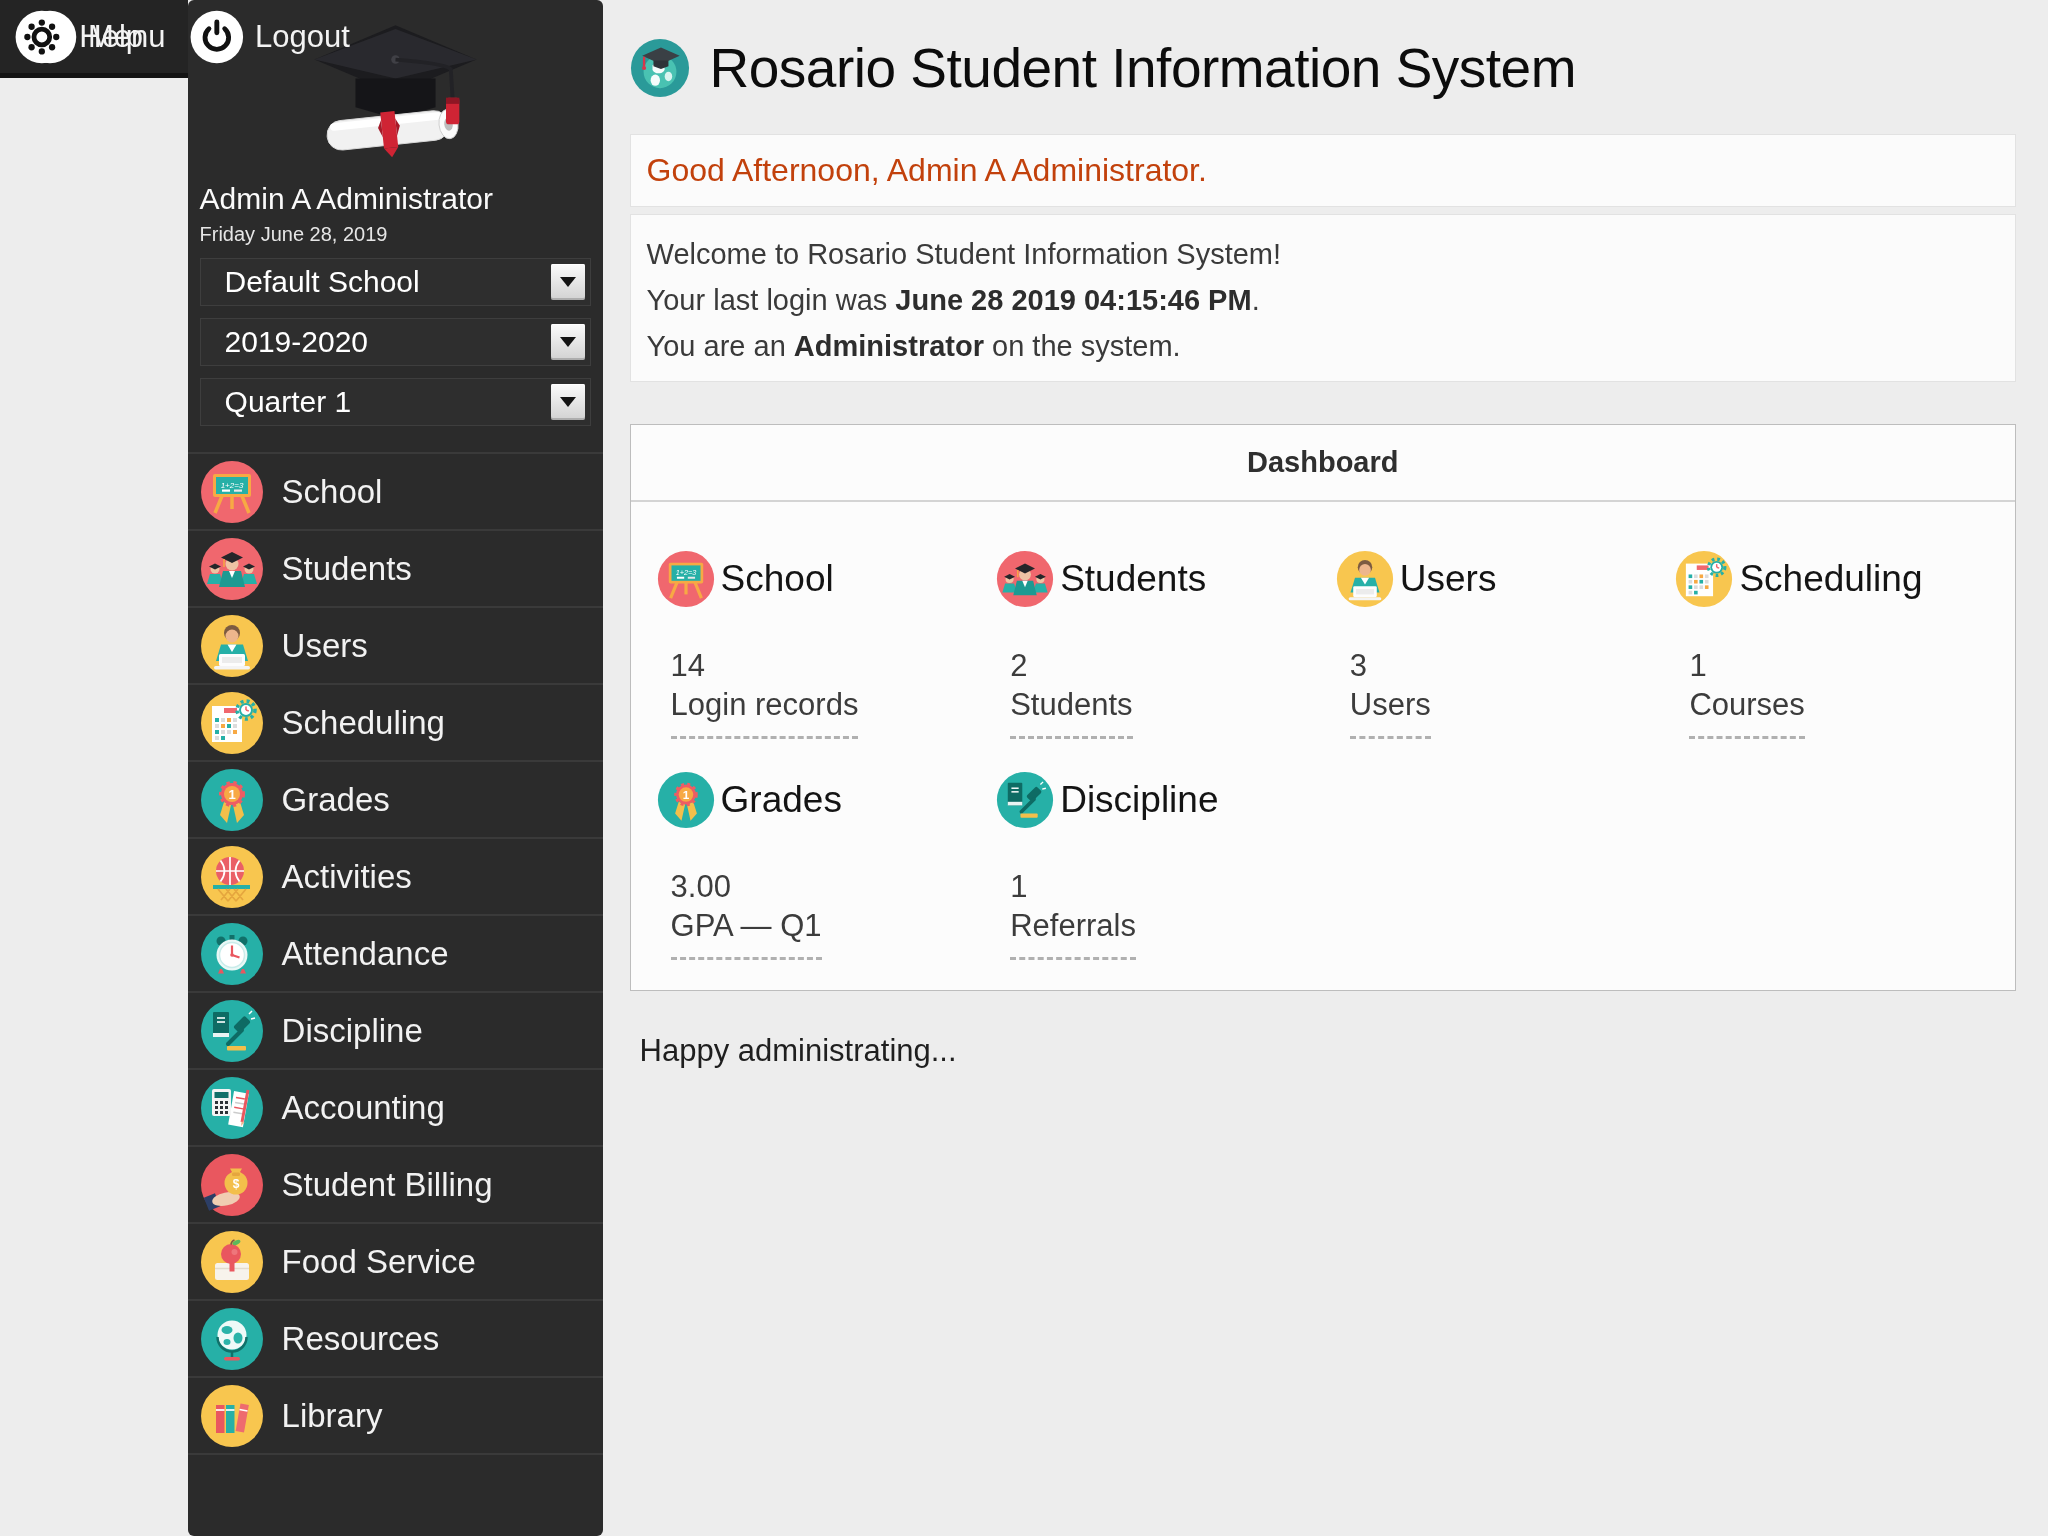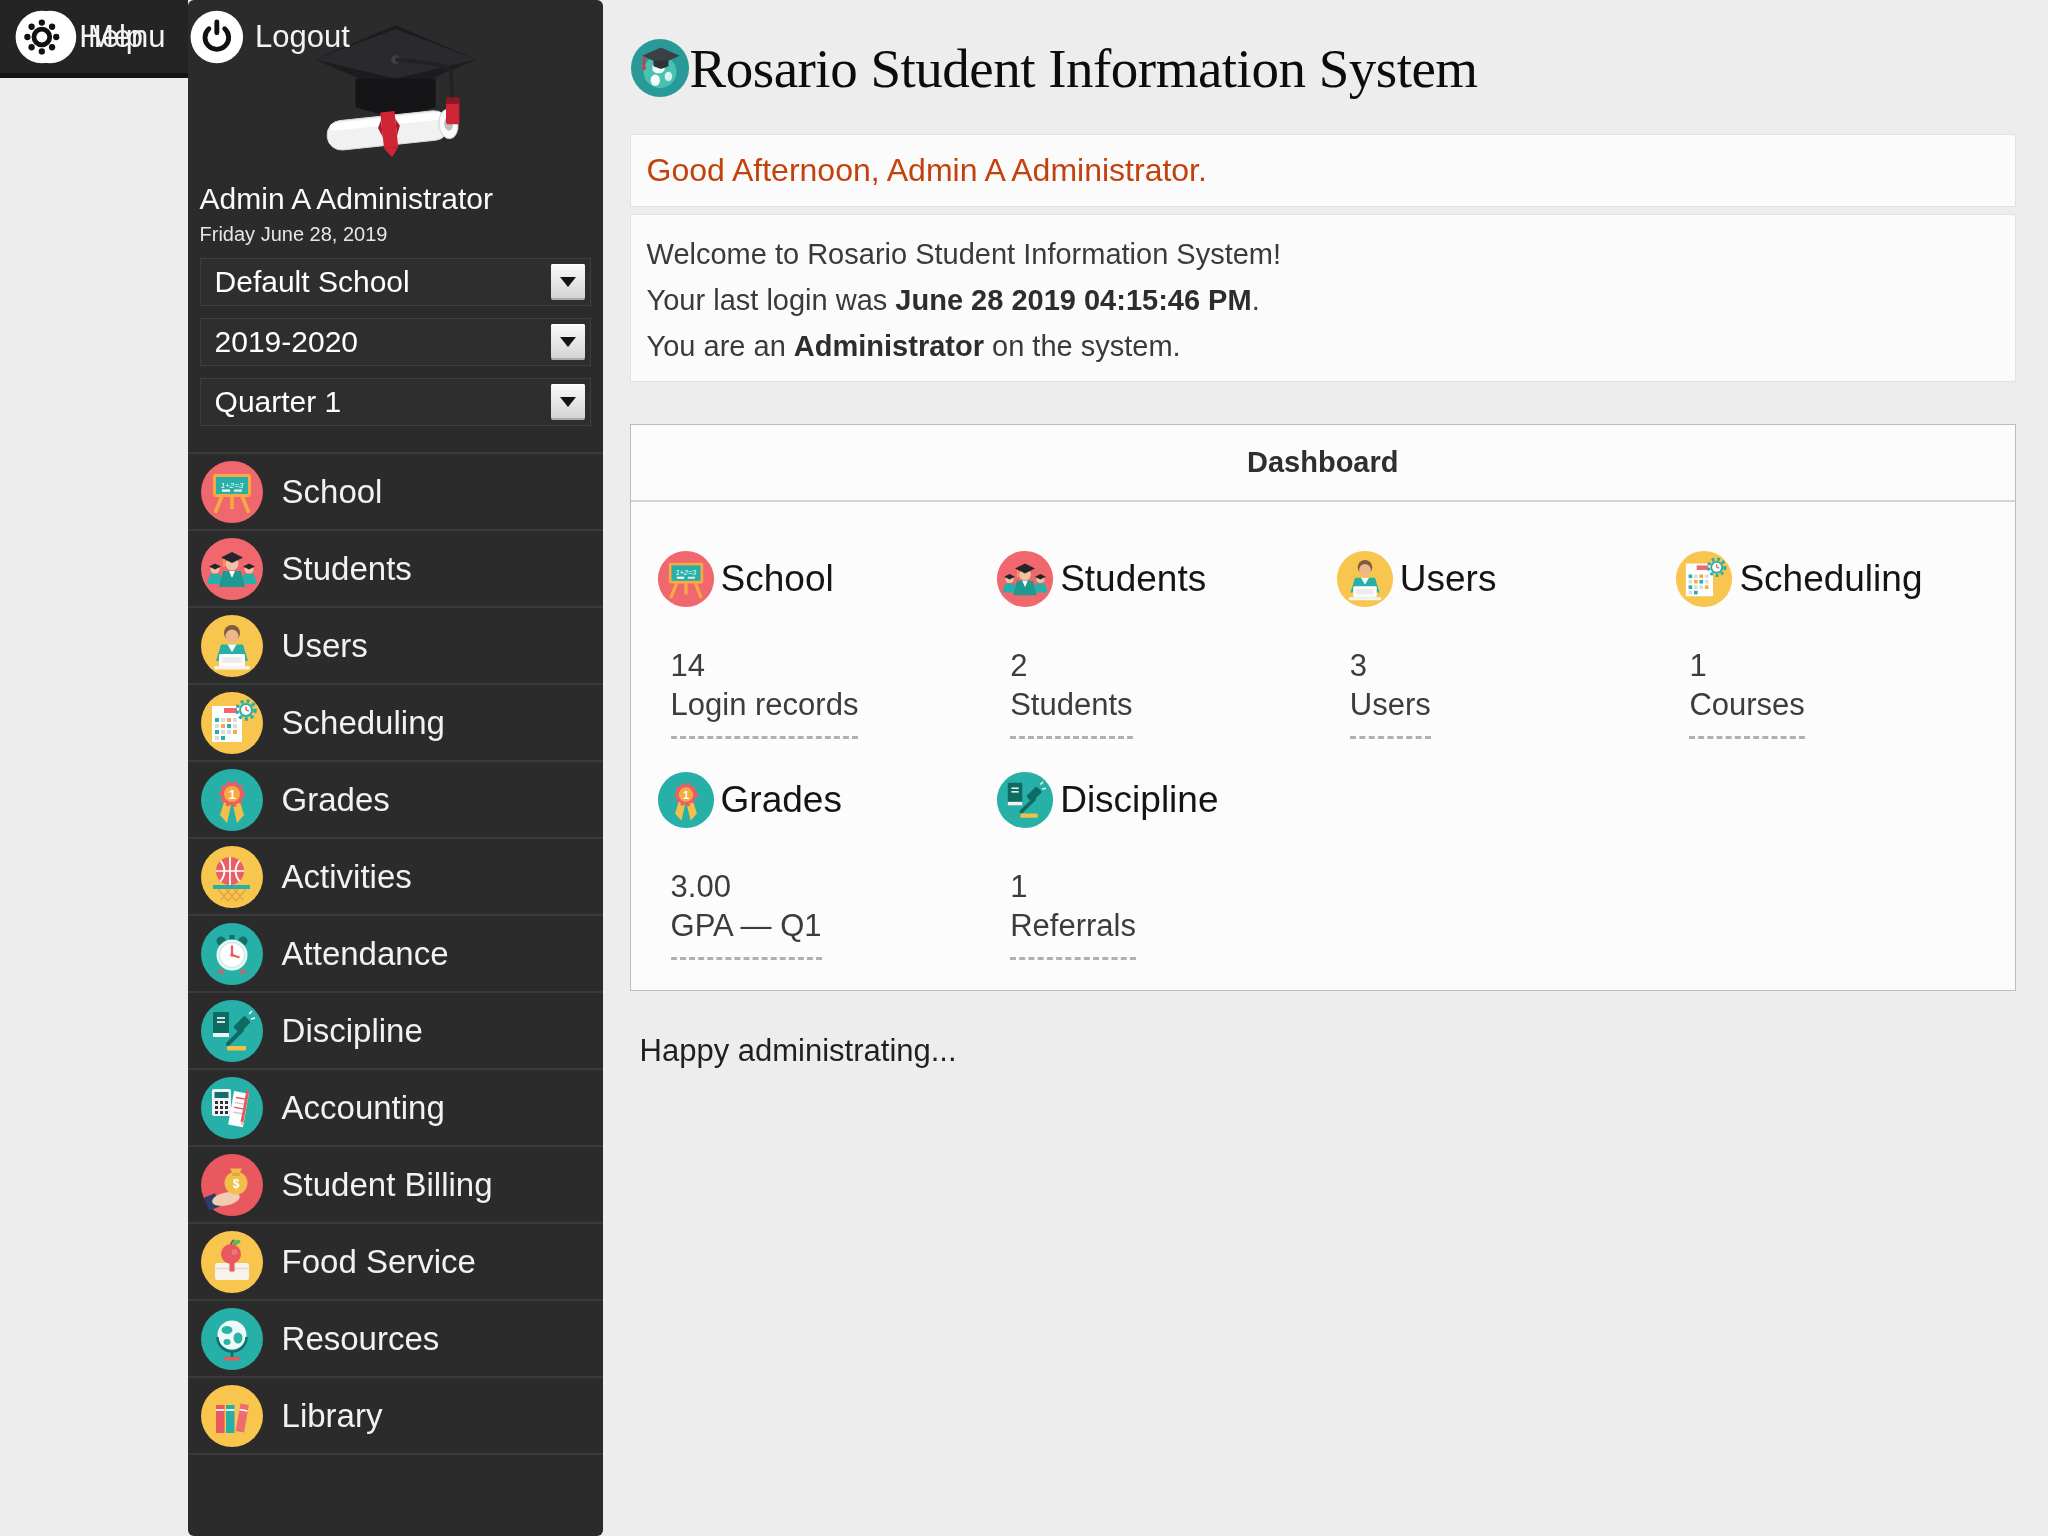--- a/index.html
+++ b/index.html
@@ -26,37 +26,37 @@
   .body-row { flex:1; display:flex; min-height:0; }
 
   
   .sidebar { width:415px; flex:0 0 415px; background:#2b2b2b; overflow:hidden;border-radius:6px; }
   .side-logo { text-align:center; padding-top:10px; }
   .user-name { font-size:30px; color:#fafafa; padding:6px 12px 0; }
   .user-date { font-size:20px; color:#e6e6e6; padding:7px 12px 0; }
   .select {
     position:relative; margin:12px 12px 0; height:48px;
     background:#2e2e2e; border:1px solid #3e3e3e;
-    display:flex; align-items:center; padding-left:14px;
+    display:flex; align-items:center; padding-left:24px;
     font-size:30px; color:#fff; cursor:pointer;
   }
   .sel-btn { position:absolute; right:5px; top:5px; bottom:5px; width:34px;
     background:linear-gradient(#fbfbfb,#d2d2d2); border-radius:2px;
     box-shadow:inset 0 -2px 0 rgba(0,0,0,.18), inset 0 1px 0 #fff;
     display:flex; align-items:center; justify-content:center; }
   .tri { width:0; height:0; border-left:8px solid transparent; border-right:8px solid transparent; border-top:10px solid #141414; }
   nav { margin-top:26px; border-top:2px solid #3a3a3a; }
   .nav-item { display:flex; align-items:center; gap:18px; padding-left:12px;
     height:77px; border-bottom:2px solid #3a3a3a; cursor:pointer;
     font-size:33px; color:#f2f2f2; }
   .cicon { width:64px; height:64px; flex:0 0 64px; display:block; }
 
   
   .main { flex:1; padding:0 32px 0 27px; overflow:hidden; }
-  .title-row { display:flex; align-items:center; margin:26px 0 24px; height:84px;font-family:Liberation Serif, serif; }
+  .title-row { display:flex; align-items:center; gap:20px; margin:26px 0 24px; height:84px; }
   .logo-icon { width:60px; height:60px; display:block; }
   h1 { margin:0; font-size:55px; font-weight:400; color:#0c0c0c; letter-spacing:-.5px; }
 
   .box { background:#fbfbfb; border:1px solid #e2e2e2; }
   .greeting { padding:17px 16px; font-size:32px; color:#c2410c; margin-bottom:7px; }
   .welcome  { padding:10px 16px 18px; font-size:29px; color:#3a3a3a; margin-bottom:42px; }
   .welcome p { margin:13px 0 0; }
   .welcome b { font-weight:700; color:#2d2d2d; }
 
   .panel { background:#fcfcfc; border:1px solid #bdbdbd; }

